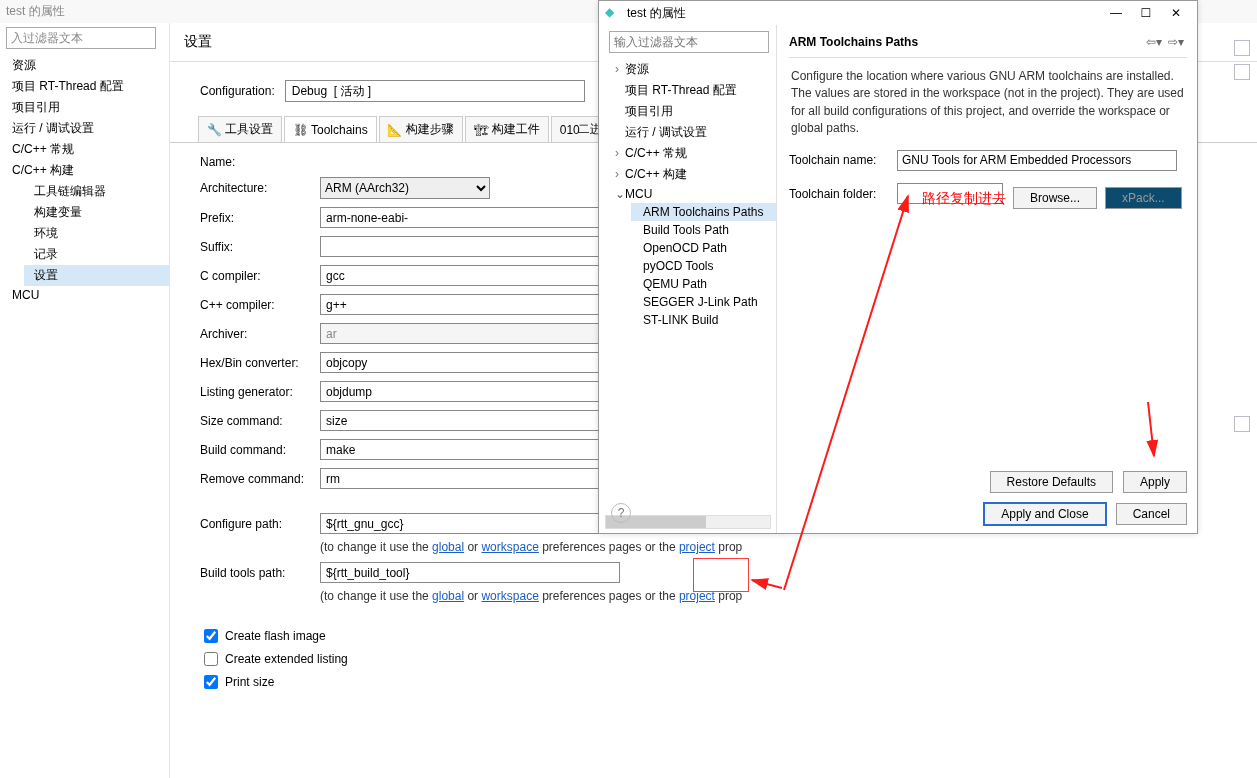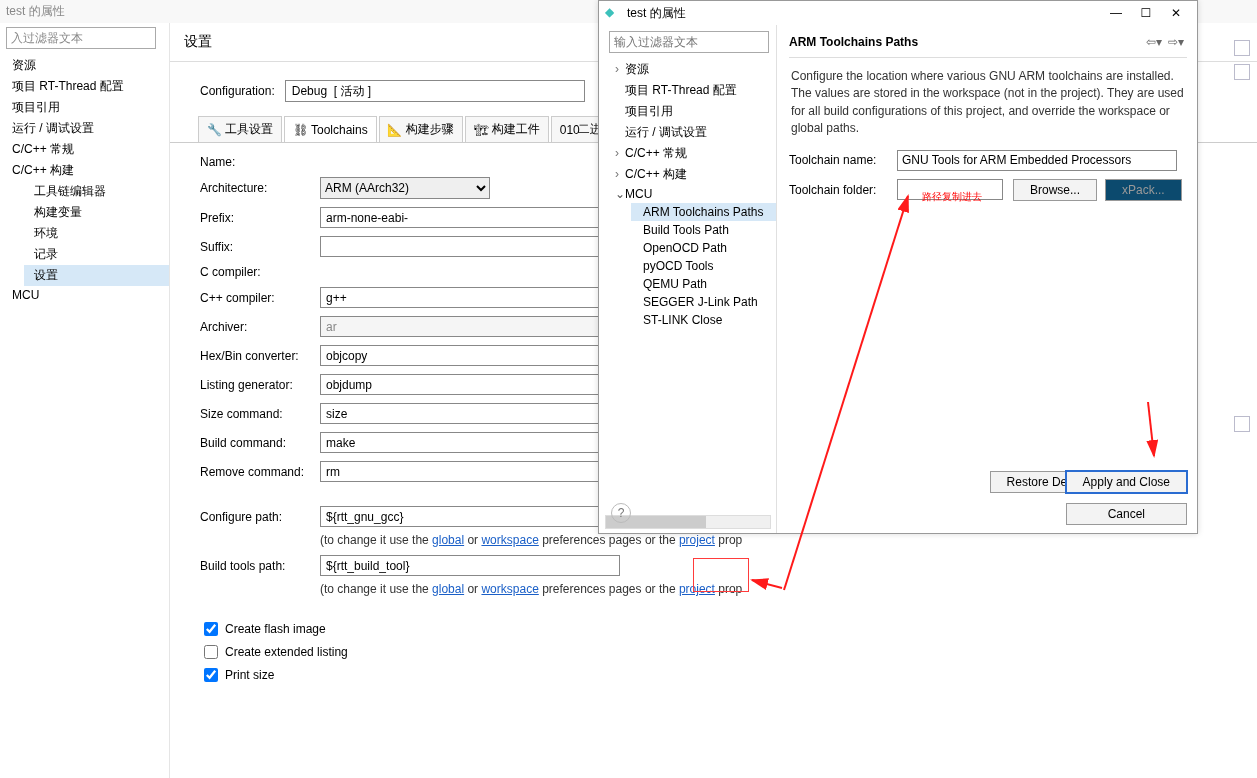--- a/index.html
+++ b/index.html
@@ -48,28 +48,28 @@
   .d2-scroll { position:absolute; bottom:4px; left:6px; width:166px; height:14px; background:#f0f0f0; border:1px solid #ddd;}
   .d2-scroll .thumb { width:100px; height:100%; background:#ccc;}
   .d2-right { flex:1; padding: 8px 10px 8px 12px; position:relative;}
   .d2-header { display:flex; align-items:center; border-bottom:1px solid #ddd; padding-bottom:6px; }
   .d2-header .h-title { font-weight:bold; flex:1;}
   .d2-header .nav-icn { width:22px; height:18px; display:flex; align-items:center; justify-content:center; color:#666; cursor:default;}
   .d2-desc { padding:10px 2px 12px 2px; color:#333; line-height:1.45;}
   .d2-form-row { display:flex; align-items:center; margin-bottom:8px;}
   .d2-form-row label{ width:108px;}
   .d2-form-row input[type=text]{ border:1px solid #888; height:21px; padding:2px 4px;}
-  .d2-btn { border:1px solid #999; background:#f3f3f3; height:22px; padding:0 16px; cursor:default;}
+  .d2-btn { border:1px solid #999; background:#f3f3f3; height:22px; padding:0 16px; cursor:default;margin-top:8px;}
   .d2-btn.disabled{ color:#999; background:#0c4a6e;}
   .d2-footer { position:absolute; bottom:40px; right:10px; display:flex; gap:10px;}
-  .d2-footer2 { position:absolute; bottom:8px; right:10px; display:flex; gap:10px;flex-direction:column;}
+  .d2-footer2 { position:absolute; bottom:8px; right:10px; display:flex; gap:10px;}
   .d2-footer2 .d2-btn.primary { outline:2px solid #2a6cd1; outline-offset:-1px;}
   .d2-help { position:absolute; bottom:10px; left:12px; width:20px;height:20px; border:1px solid #bbb; border-radius:50%; display:flex;align-items:center;justify-content:center; color:#777; }
   
-  .anno-red-text { position:absolute; color:#ff0000; font-size:10px; font-weight:500;}
+  .anno-red-text { position:absolute; color:#ff0000; font-size:14px; font-weight:500;}
   .anno-box { position:absolute; border:1px solid #ff3b3b; }
   .arrow-svg { position:absolute; pointer-events:none; }
   .right-strip{ position:absolute; right:0; top:40px; width:30px; display:flex; flex-direction:column; gap:8px; align-items:center; color:#557;}
   .right-strip .ic{ width:16px;height:16px; border:1px solid #bbc; }
 </style>
 </head>
 <body>
 
 <div class="win-title"><span>test 的属性</span></div>
 
@@ -136,20 +136,21 @@
       <div class="form-row">
           <label>Prefix:</label>
           <input type="text" value="arm-none-eabi-" style="">
         </div>
       <div class="form-row">
           <label>Suffix:</label>
           <input type="text" value="" style="">
         </div>
       <div class="form-row">
           <label>C compiler:</label>
+          <input type="text" value="gcc" style="">
         </div>
       <div class="form-row">
           <label>C++ compiler:</label>
           <input type="text" value="g++" style="">
         </div>
       <div class="form-row">
           <label>Archiver:</label>
           <input type="text" readonly="" value="ar" style="">
         </div>
       <div class="form-row">
@@ -231,21 +232,21 @@
       <div class="d2-tree-item expander">C/C++ 常规</div>
       <div class="d2-tree-item expander">C/C++ 构建</div>
       <div class="d2-tree-item openexp">MCU</div>
       <div class="d2-sub">
         <div class="d2-tree-item sel">ARM Toolchains Paths</div>
         <div class="d2-tree-item">Build Tools Path</div>
         <div class="d2-tree-item">OpenOCD Path</div>
         <div class="d2-tree-item">pyOCD Tools</div>
         <div class="d2-tree-item">QEMU Path</div>
         <div class="d2-tree-item">SEGGER J-Link Path</div>
-        <div class="d2-tree-item">ST-LINK Close</div>
+        <div class="d2-tree-item">ST-LINK Build</div>
       </div>
       <div class="d2-scroll">
           <div class="thumb"></div>
         </div>
     </div>
     <div class="d2-right">
       <div class="d2-header">
         <span class="h-title">ARM Toolchains Paths</span>
         <span class="nav-icn">⇦▾</span>
         <span class="nav-icn">⇨▾</span>

